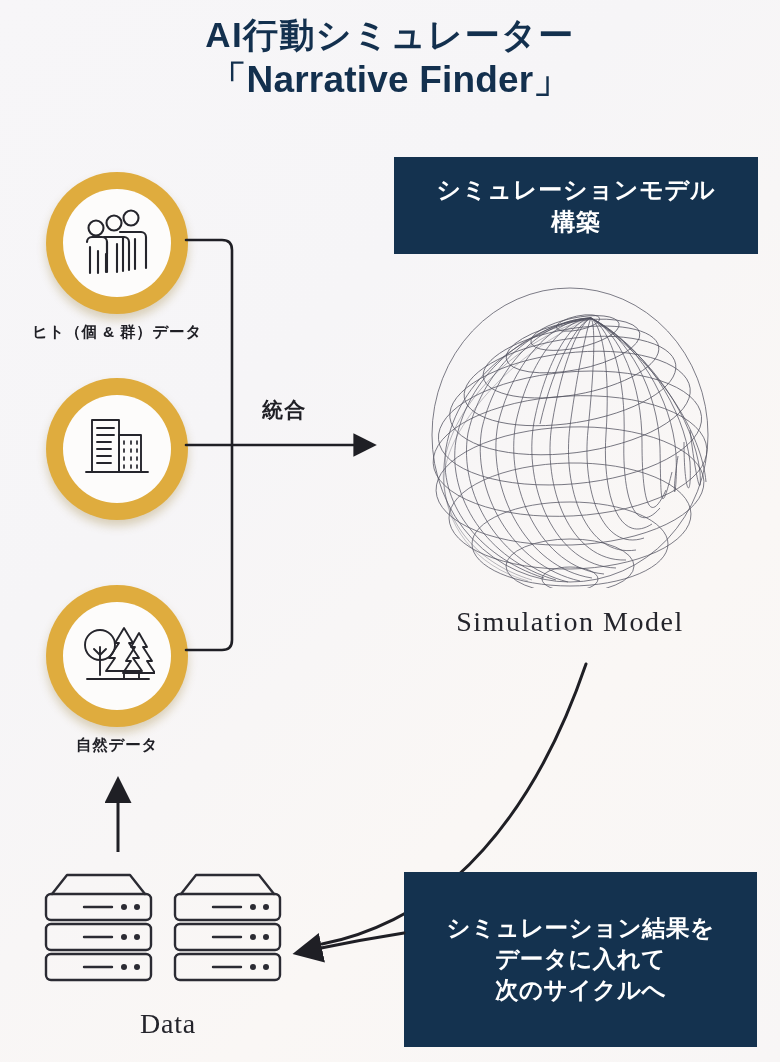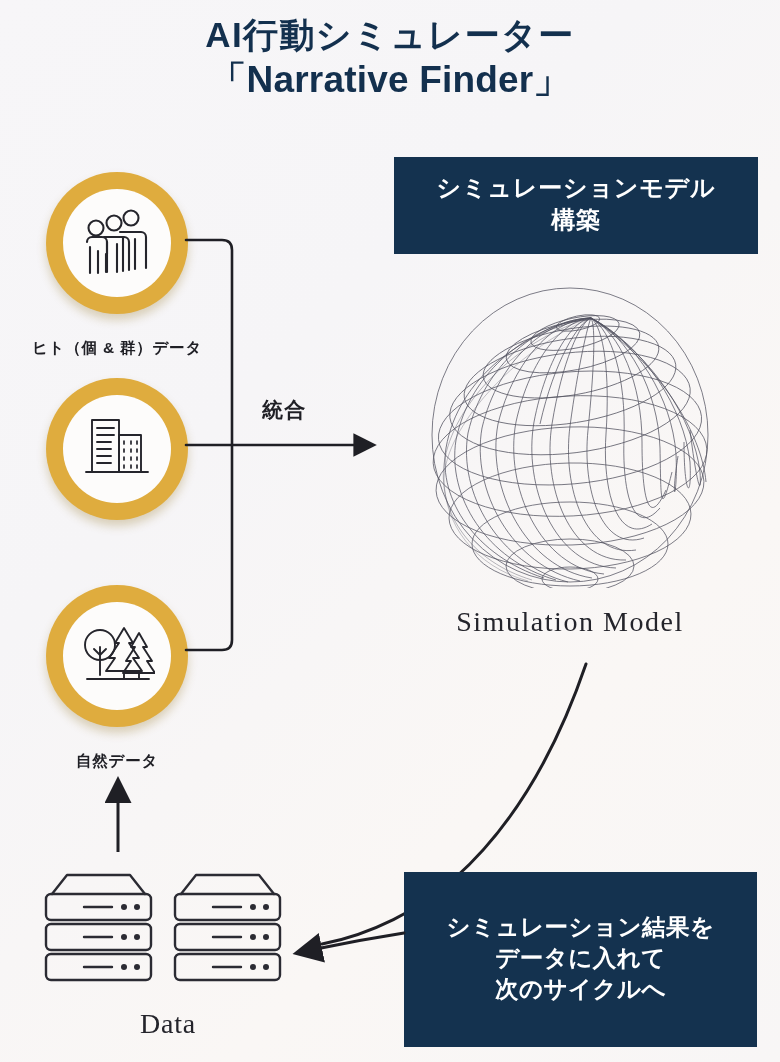--- a/index.html
+++ b/index.html
@@ -45,21 +45,20 @@
     position: absolute;
     background: #14324f;
     color: #ffffff;
     font-weight: bold;
     display: flex;
     flex-direction: column;
     align-items: center;
     justify-content: center;
     text-align: center;
     line-height: 1.32;
-    font-family: Liberation Mono, monospace;
   }
   #model-header-box {
     left: 394px;
     top: 157px;
     width: 364px;
     height: 97px;
     font-size: 24px;
     letter-spacing: 0.035em;
   }
   #cycle-box {
@@ -101,21 +100,20 @@
     position: absolute;
     top: 150px;
     left: -34px;
     width: 210px;
     text-align: center;
     font-size: 15.5px;
     font-weight: bold;
     color: #1f1f25;
     letter-spacing: 0.05em;
     white-space: nowrap;
-    margin-top: 16px;
   }
   #node-people  { left: 46px;  top: 172px; }
   #node-society { left: 46px;  top: 378px; }
   #node-nature  { left: 46px;  top: 585px; }
   
   #integration-label {
     position: absolute;
     left: 262px;
     top: 396px;
     font-size: 21px;

